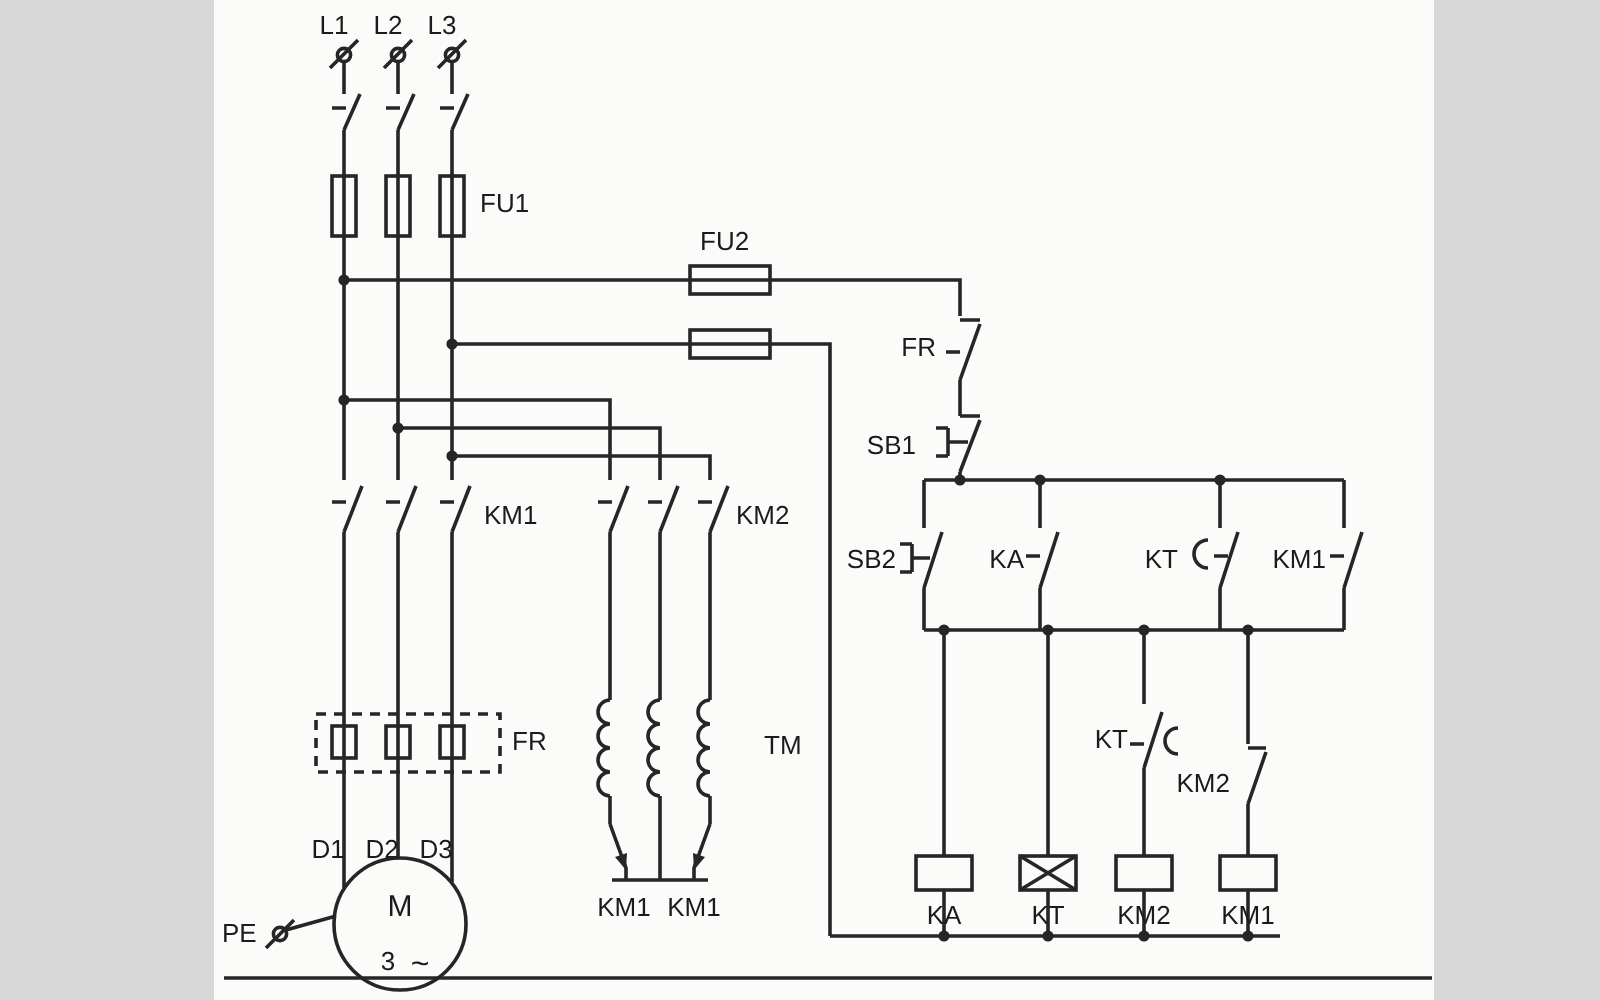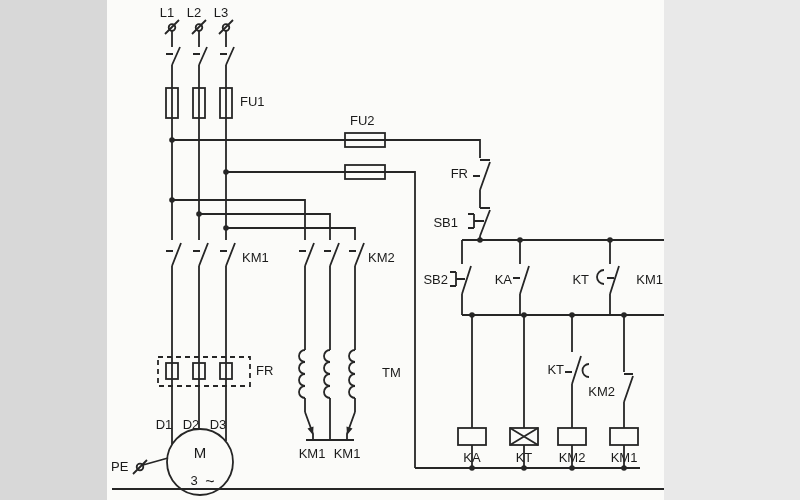--- a/index.html
+++ b/index.html
@@ -1,16 +1,16 @@
 <!DOCTYPE html>
 <html><head>
 <meta charset="utf-8">
 <style>
   html,body{margin:0;padding:0;background:#e9e9e9;}
-  .stage{width:664px;height:500px;position:relative;background:#ffffff;overflow:hidden;}
+  .stage{width:800px;height:500px;position:relative;background:#ffffff;overflow:hidden;}
   svg{display:block;}
   svg text{font-family:"Liberation Sans",sans-serif;font-size:13px;fill:#1b1b1b;stroke:none;}
   svg text.big{font-size:15px;}
   svg text.tilde{font-size:16px;}
   .w{stroke:#262626;stroke-width:1.8;fill:none;stroke-linecap:butt;stroke-linejoin:miter;}
   .dash{stroke-dasharray:5 4;}
   .dot{fill:#262626;stroke:none;}
   .arrow{fill:#262626;stroke:none;}
 </style>
 </head>

